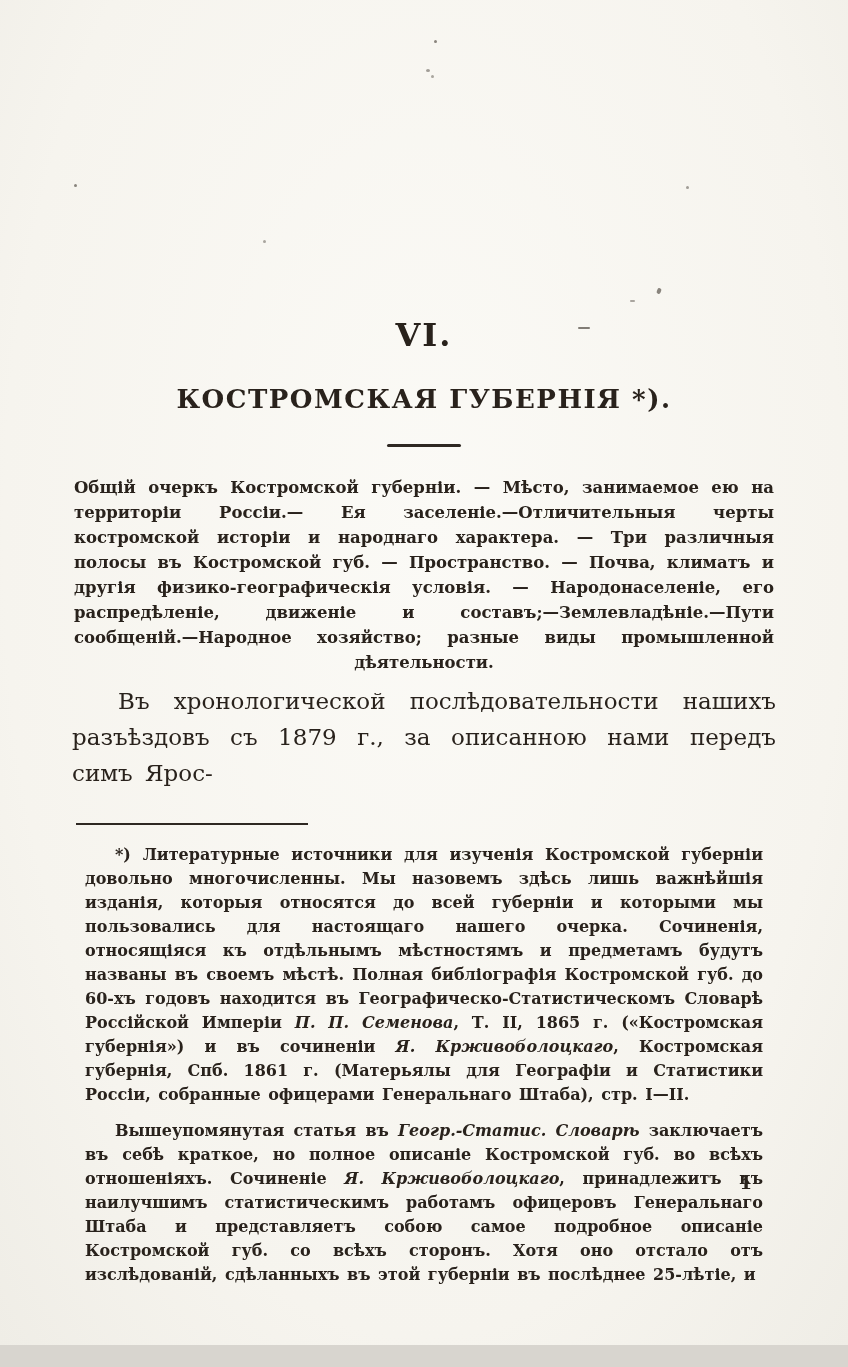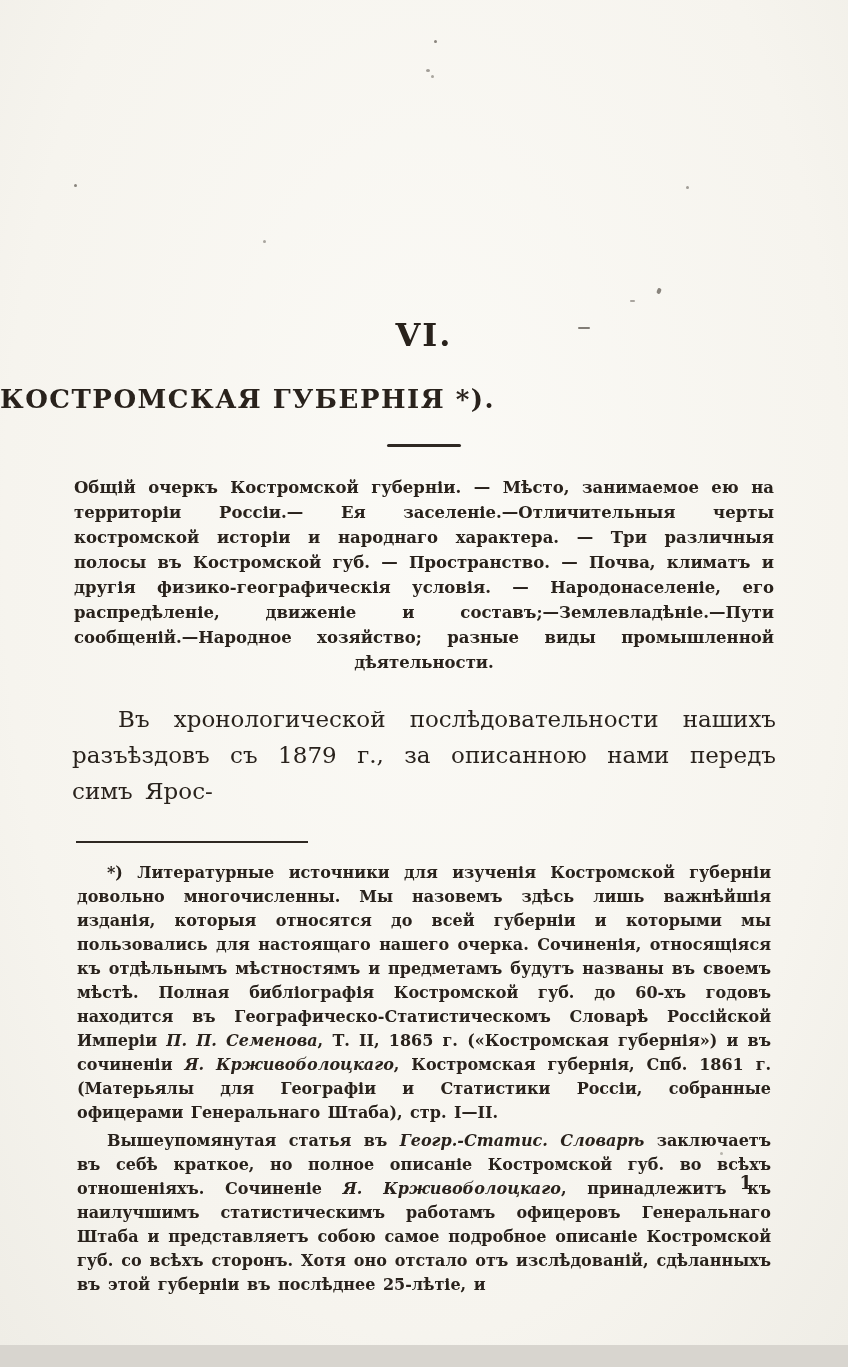--- a/index.html
+++ b/index.html
@@ -25,21 +25,21 @@
   .chapter-number {
     margin: 0;
     padding-top: 316px;
     text-align: center;
     font-size: 32px;
     font-weight: bold;
     letter-spacing: 2px;
   }
   .chapter-title {
     margin: 30px 0 0 0;
-    text-align: left;
+    text-align: center;
     font-size: 26px;
     font-weight: bold;
     letter-spacing: 1.5px;
   }
   .title-rule {
     width: 74px;
     height: 3px;
     background: #2e2822;
     margin: 30px auto 0 auto;
     border-radius: 2px;
@@ -49,21 +49,21 @@
     margin: 28px auto 4px auto;
     font-size: 16.5px;
     font-weight: bold;
     line-height: 25px;
     text-align: justify;
     text-align-last: center;
     word-spacing: 2px;
   }
   .body-paragraph {
     width: 704px;
-    margin: 26px auto 0 auto;
+    margin: 8px auto 0 auto;
     font-size: 23px;
     line-height: 36px;
     text-align: justify;
     text-indent: 46px;
     word-spacing: 5px;
   }
   .footnote-rule {
     width: 232px;
     height: 2px;
     background: #2e2822;
@@ -72,21 +72,21 @@
   .footnote {
     width: 702px;
     margin: 18px auto 0 auto;
     font-size: 16px;
     font-weight: bold;
     line-height: 24px;
     text-align: justify;
     word-spacing: 2px;
   }
   .footnote p {
-    margin: 4px;
+    margin: 12px;
     text-indent: 30px;
   }
   .page-number {
     position: absolute;
     right: 96px;
     top: 1172px;
     font-size: 18px;
     font-weight: bold;
   }
   

